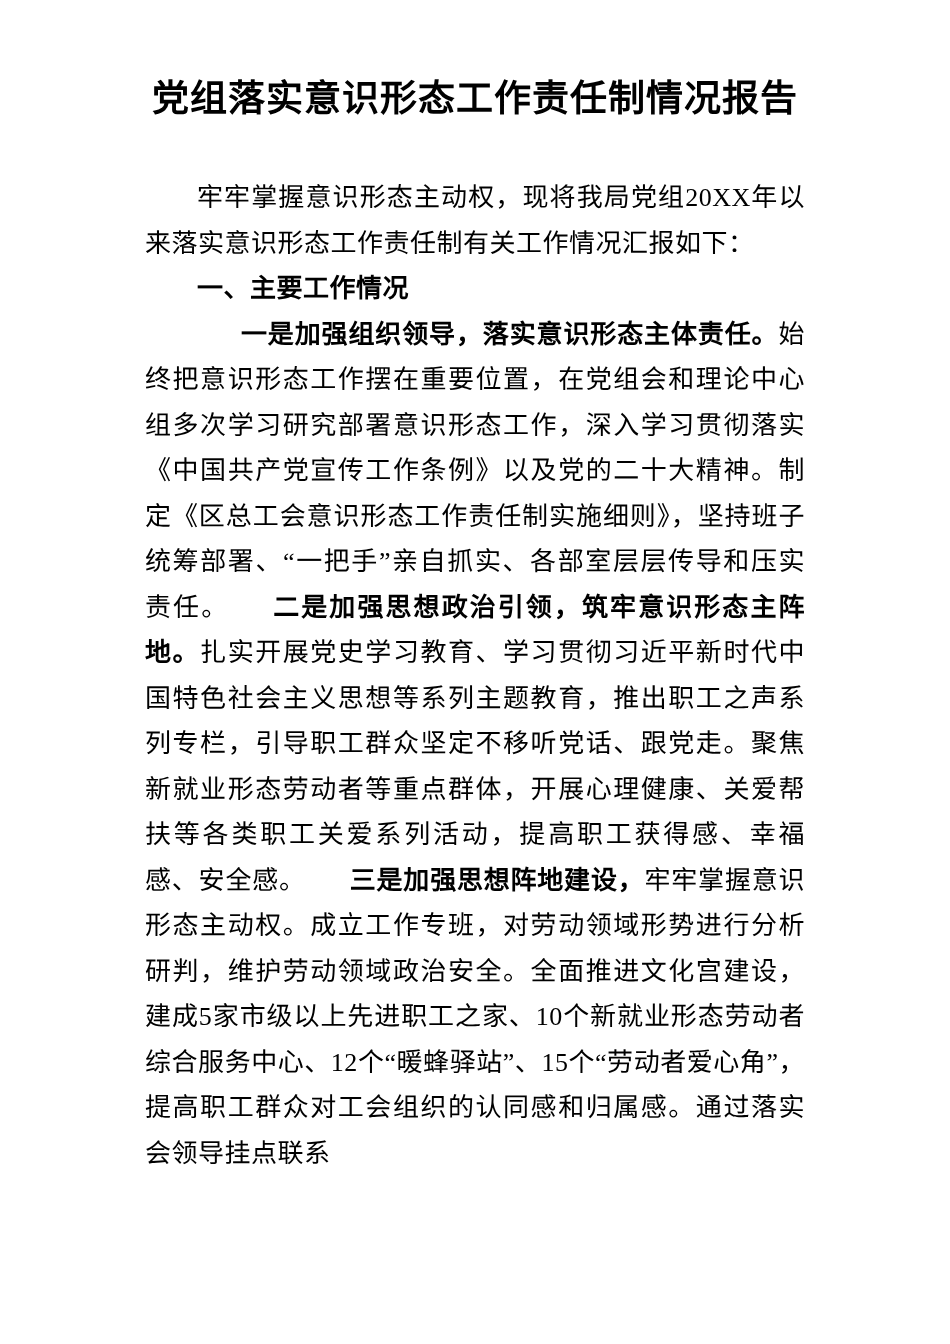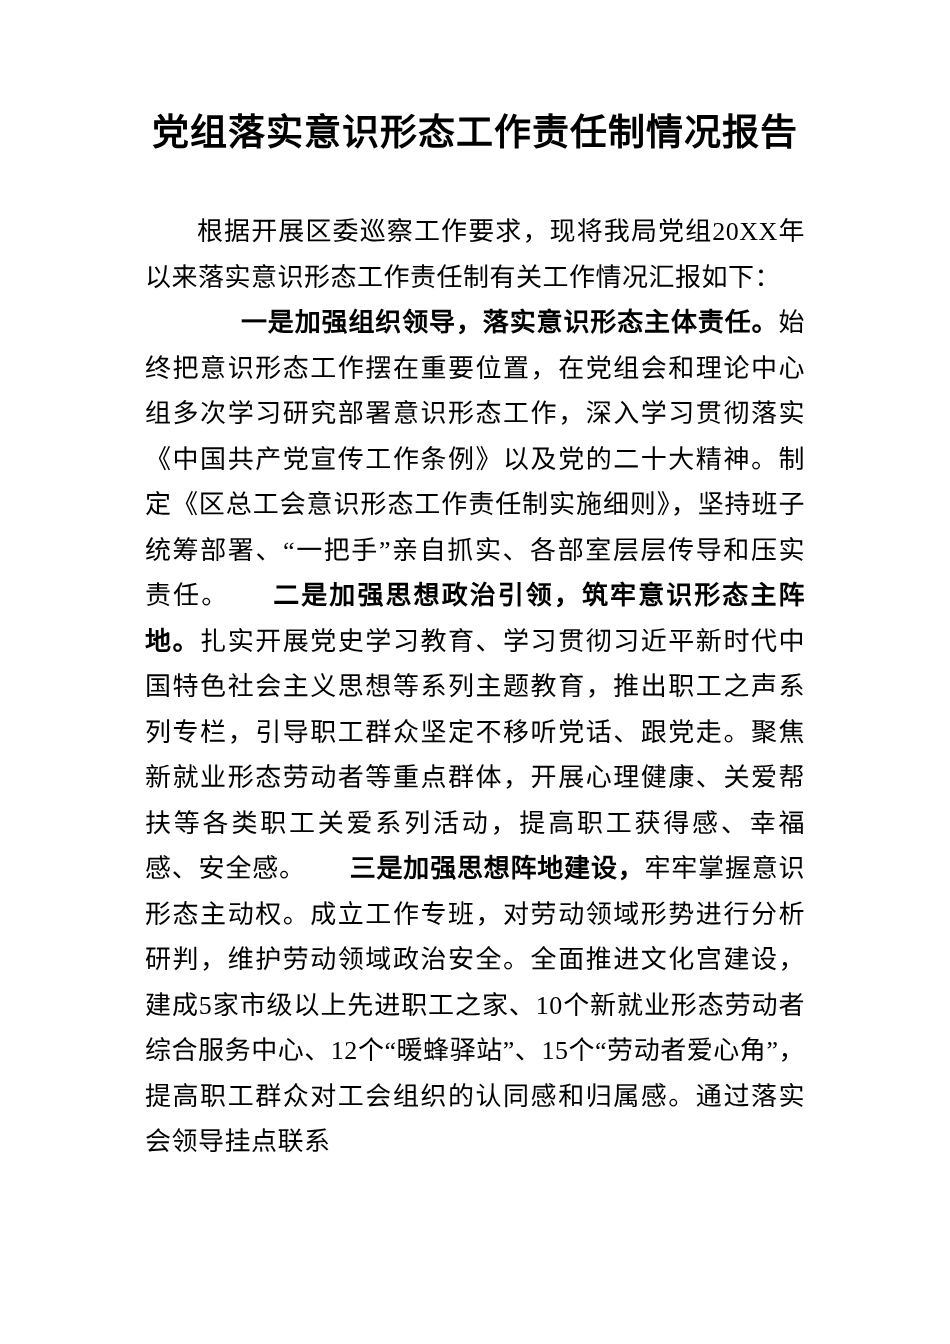--- a/index.html
+++ b/index.html
@@ -7,21 +7,21 @@
     padding: 0;
     background: #ffffff;
   }
   .page {
     position: relative;
     width: 950px;
     height: 1344px;
     margin: 0 auto;
     background: #ffffff;
     box-sizing: border-box;
-    padding: 109px 145px 60px 145px;
+    padding: 75px 145px 60px 145px;
     color: #000000;
     font-family: "Liberation Serif", "DejaVu Serif", serif;
     overflow: hidden;
   }
   .doc-title {
     margin: 0 0 52px 0;
     text-align: center;
     font-size: 37px;
     font-weight: 700;
     letter-spacing: 1px;
@@ -56,18 +56,19 @@
     font-family: "Liberation Sans", "DejaVu Sans", sans-serif;
   }
 </style>
 </head>
 <body>
 
 <div class="page">
 
   <h1 class="doc-title">党组落实意识形态工作责任制情况报告</h1>
 
-  <p class="para"><span class="run">根据开展区委巡察工作要求，现将我局党组20XX年以来落实意识形态工作责任制有关工作情况汇报如下：</span></p>
+  <p class="para"><span class="run">牢牢掌握意识形态主动权，现将我局党组20XX年以来落实意识形态工作责任制有关工作情况汇报如下：</span></p>
 
+  <p class="para section-heading"><span class="run">一、主要工作情况</span></p>
 
   <p class="para"><span class="run bold">一是加强组织领导，落实意识形态主体责任。</span><span class="run">始终把意识形态工作摆在重要位置，在党组会和理论中心组多次学习研究部署意识形态工作，深入学习贯彻落实《中国共产党宣传工作条例》以及党的二十大精神。制定《区总工会意识形态工作责任制实施细则》，坚持班子统筹部署、“一把手”亲自抓实、各部室层层传导和压实责任。</span><span class="run bold">二是加强思想政治引领，筑牢意识形态主阵地。</span><span class="run">扎实开展党史学习教育、学习贯彻习近平新时代中国特色社会主义思想等系列主题教育，推出职工之声系列专栏，引导职工群众坚定不移听党话、跟党走。聚焦新就业形态劳动者等重点群体，开展心理健康、关爱帮扶等各类职工关爱系列活动，提高职工获得感、幸福感、安全感。</span><span class="run bold">三是加强思想阵地建设，</span><span class="run">牢牢掌握意识形态主动权。成立工作专班，对劳动领域形势进行分析研判，维护劳动领域政治安全。全面推进文化宫建设，建成5家市级以上先进职工之家、10个新就业形态劳动者综合服务中心、12个“暖蜂驿站”、15个“劳动者爱心角”，提高职工群众对工会组织的认同感和归属感。通过落实会领导挂点联系</span></p>
 
 </div>
 
 </body></html>

